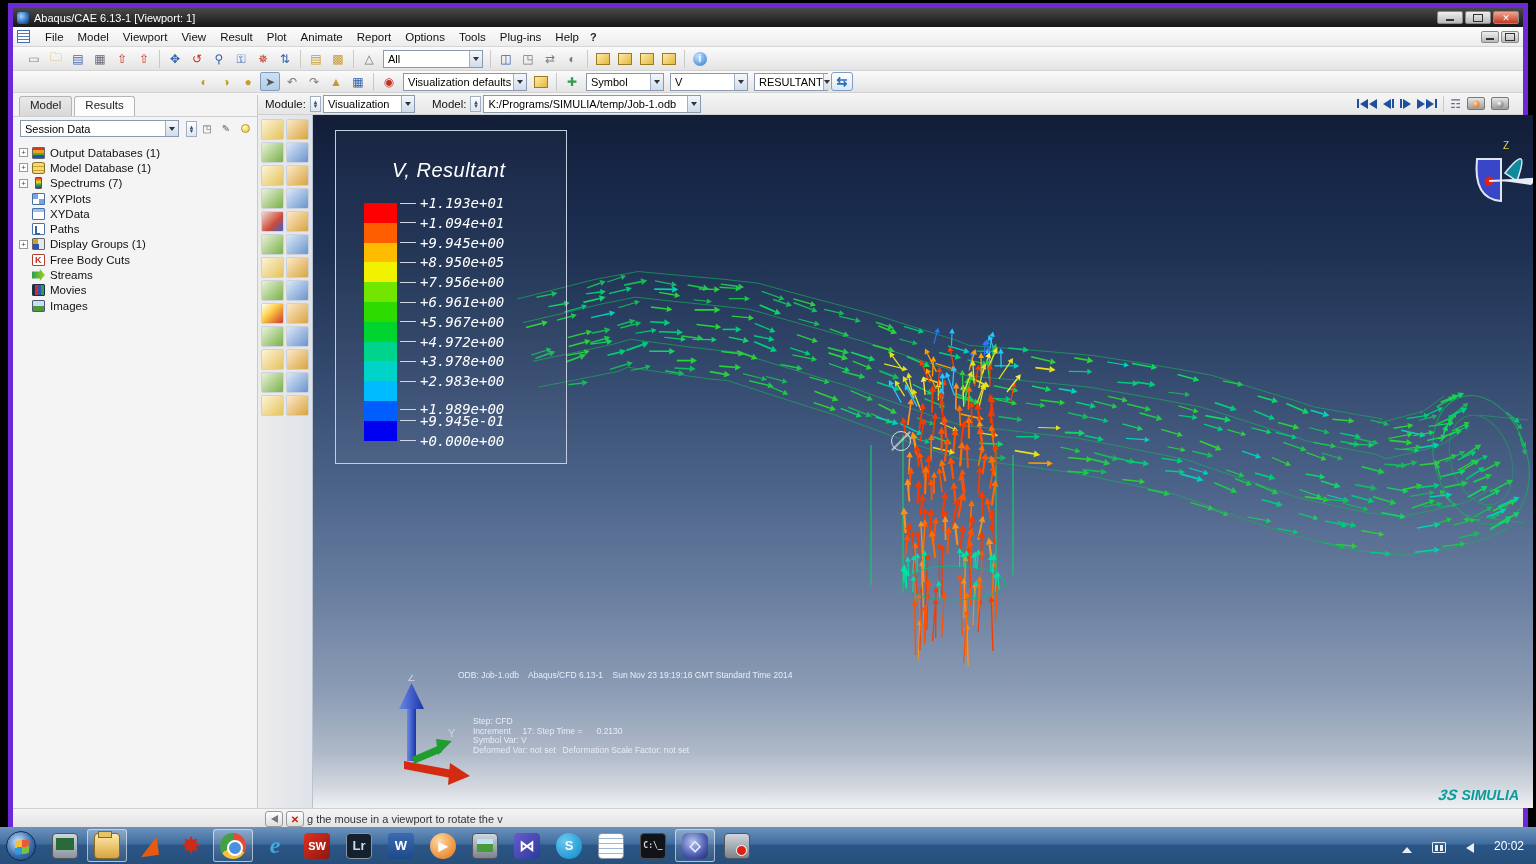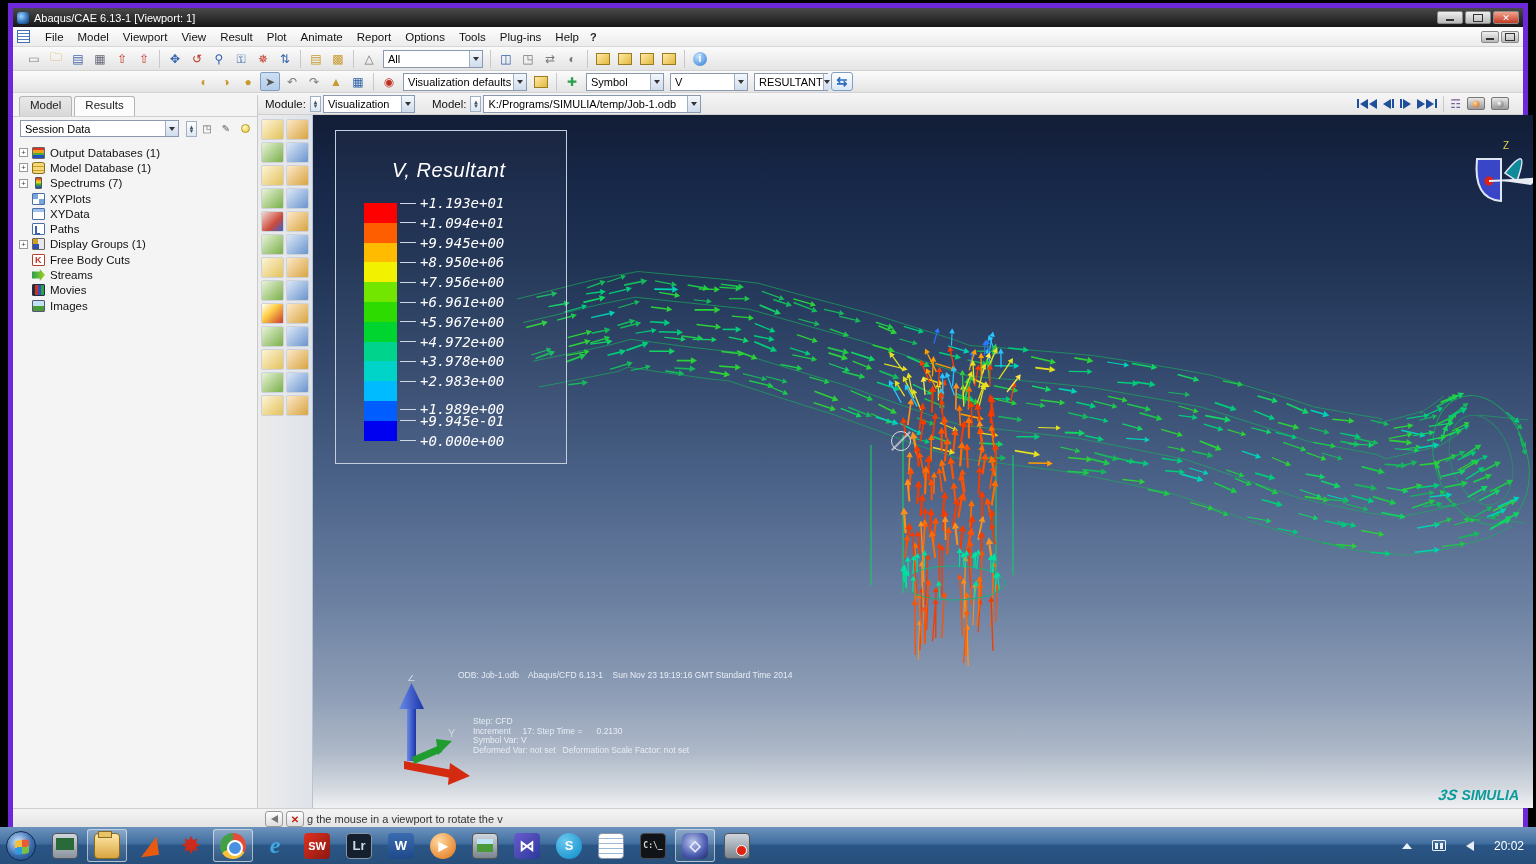--- a/index.html
+++ b/index.html
@@ -145,21 +145,21 @@
   .g-wmp{border-radius:50%;background:radial-gradient(circle at 35% 30%,#ffd9a0,#e07010);color:#fff;font-size:12px;}
   .g-photo{background:linear-gradient(#cfd6dd,#7a848e);border:1px solid #555;position:relative;}
   .g-photo:after{content:"";position:absolute;inset:5px 4px 6px 4px;background:linear-gradient(#bfe3f5 40%,#4a9a3a 40%);}
   .g-vs{color:#fff;background:linear-gradient(135deg,#6a5acd,#2a3a9a);font-size:15px;}
   .g-skype{border-radius:50%;background:radial-gradient(circle at 35% 30%,#6ac8f0,#0a8ac8);color:#fff;}
   .g-note{background:#f4f6f8;border:1px solid #8a96a8;background-image:repeating-linear-gradient(#fff 0 4px,#9ab8d8 4px 5px);}
   .g-cmd{background:#101418;color:#d8d8d8;font-size:8px;border:1px solid #4a4a4a;font-family:"DejaVu Sans Mono",monospace;}
   .g-abq{background:radial-gradient(circle at 40% 35%,#b8c4ea,#4a5ab0 60%,#202a60);color:#e8ecff;border-radius:6px;font-size:16px;}
   .g-rec{background:linear-gradient(#cfd6dd,#7a848e);border:1px solid #555;position:relative;}
   .g-rec:after{content:"";position:absolute;right:2px;bottom:2px;width:9px;height:9px;border-radius:50%;background:#e02010;border:1px solid #fff;}
-  .tray{margin-left:auto;display:flex;align-items:center;gap:20px;margin-right:12px;color:#fff;font-size:12px;}
+  .tray{margin-left:auto;display:flex;align-items:flex-end;gap:20px;margin-right:12px;color:#fff;font-size:12px;}
   .tray .up{width:0;height:0;border-left:5px solid transparent;border-right:5px solid transparent;border-bottom:6px solid #e8eef5;}
   .tray .net{width:14px;height:11px;border:1px solid #e8eef5;border-radius:1px;position:relative;}
   .tray .net:after{content:"";position:absolute;left:2px;bottom:1px;width:3px;height:6px;background:#e8eef5;box-shadow:5px 0 #e8eef5;}
   .tray .spk{width:0;height:0;border-top:5px solid transparent;border-bottom:5px solid transparent;border-right:8px solid #e8eef5;position:relative;}
   .clock{font-size:12px;}
 </style>
 </head>
 <body>
 
 <div id="app">
@@ -1438,21 +1438,21 @@
       <div class="ll" style="top:81.8px">
           <span class="tick"></span>
           <span>+1.094e+01</span>
         </div>
       <div class="ll" style="top:101.6px">
           <span class="tick"></span>
           <span>+9.945e+00</span>
         </div>
       <div class="ll" style="top:121.4px">
           <span class="tick"></span>
-          <span>+8.950e+06</span>
+          <span>+8.950e+05</span>
         </div>
       <div class="ll" style="top:141.2px">
           <span class="tick"></span>
           <span>+7.956e+00</span>
         </div>
       <div class="ll" style="top:161px">
           <span class="tick"></span>
           <span>+6.961e+00</span>
         </div>
       <div class="ll" style="top:180.8px">

